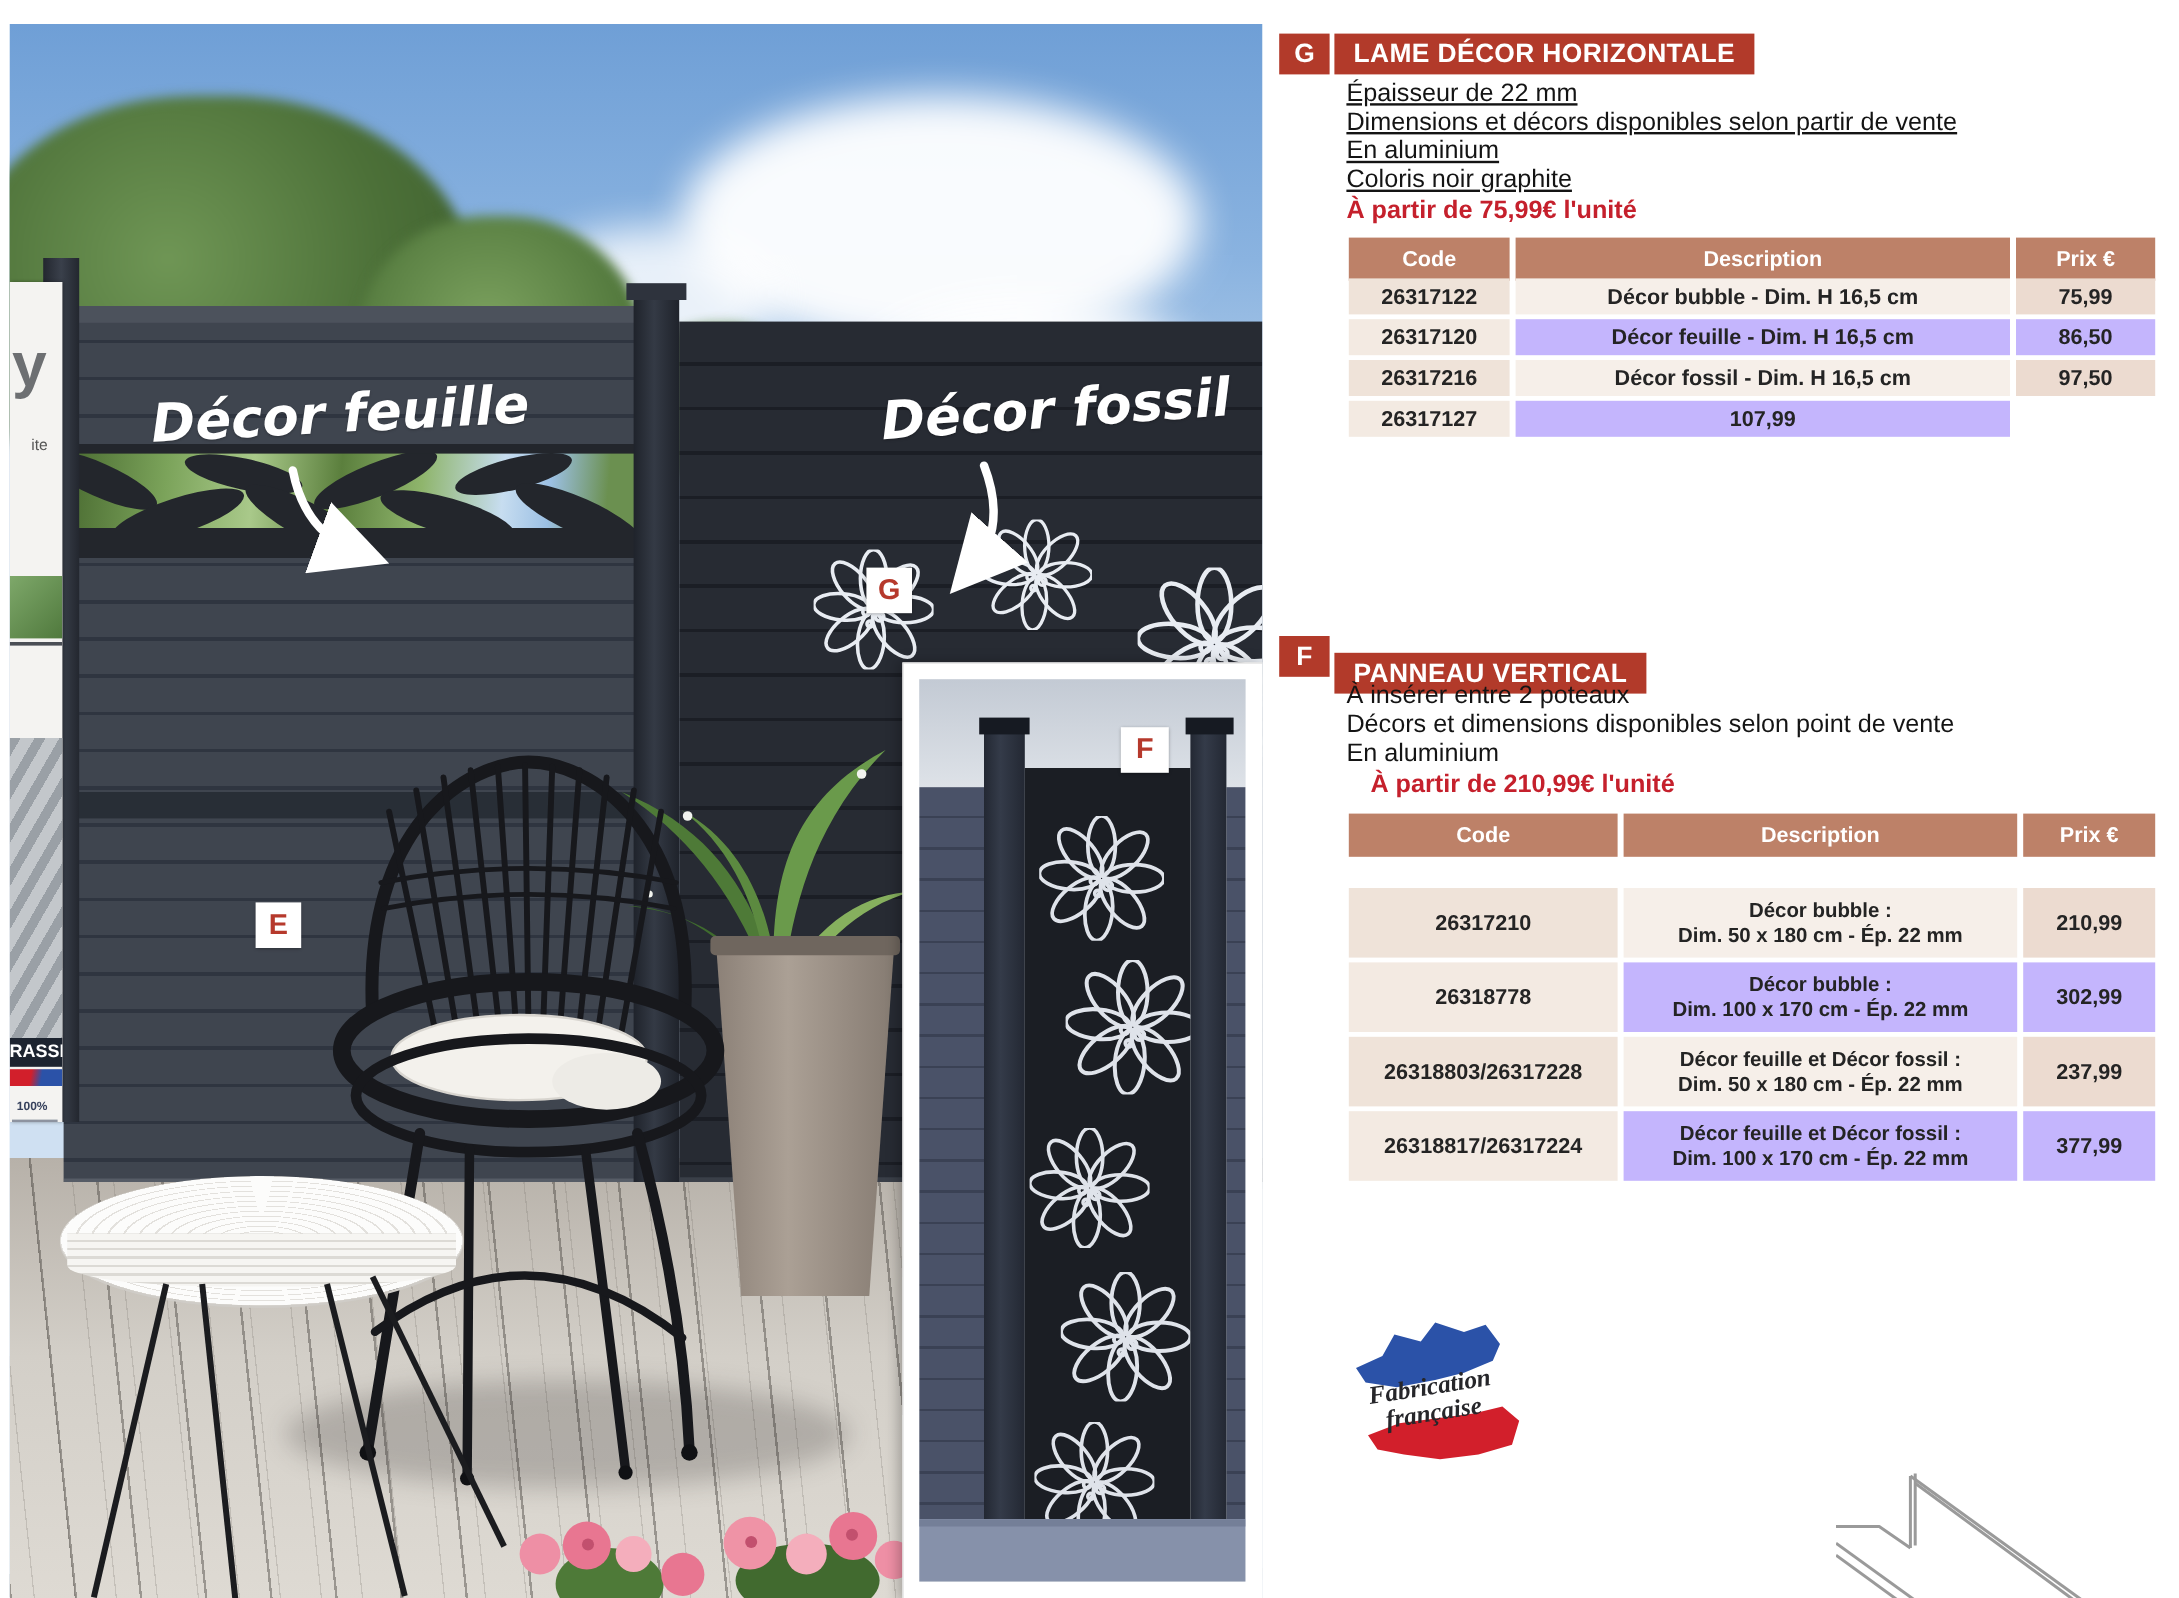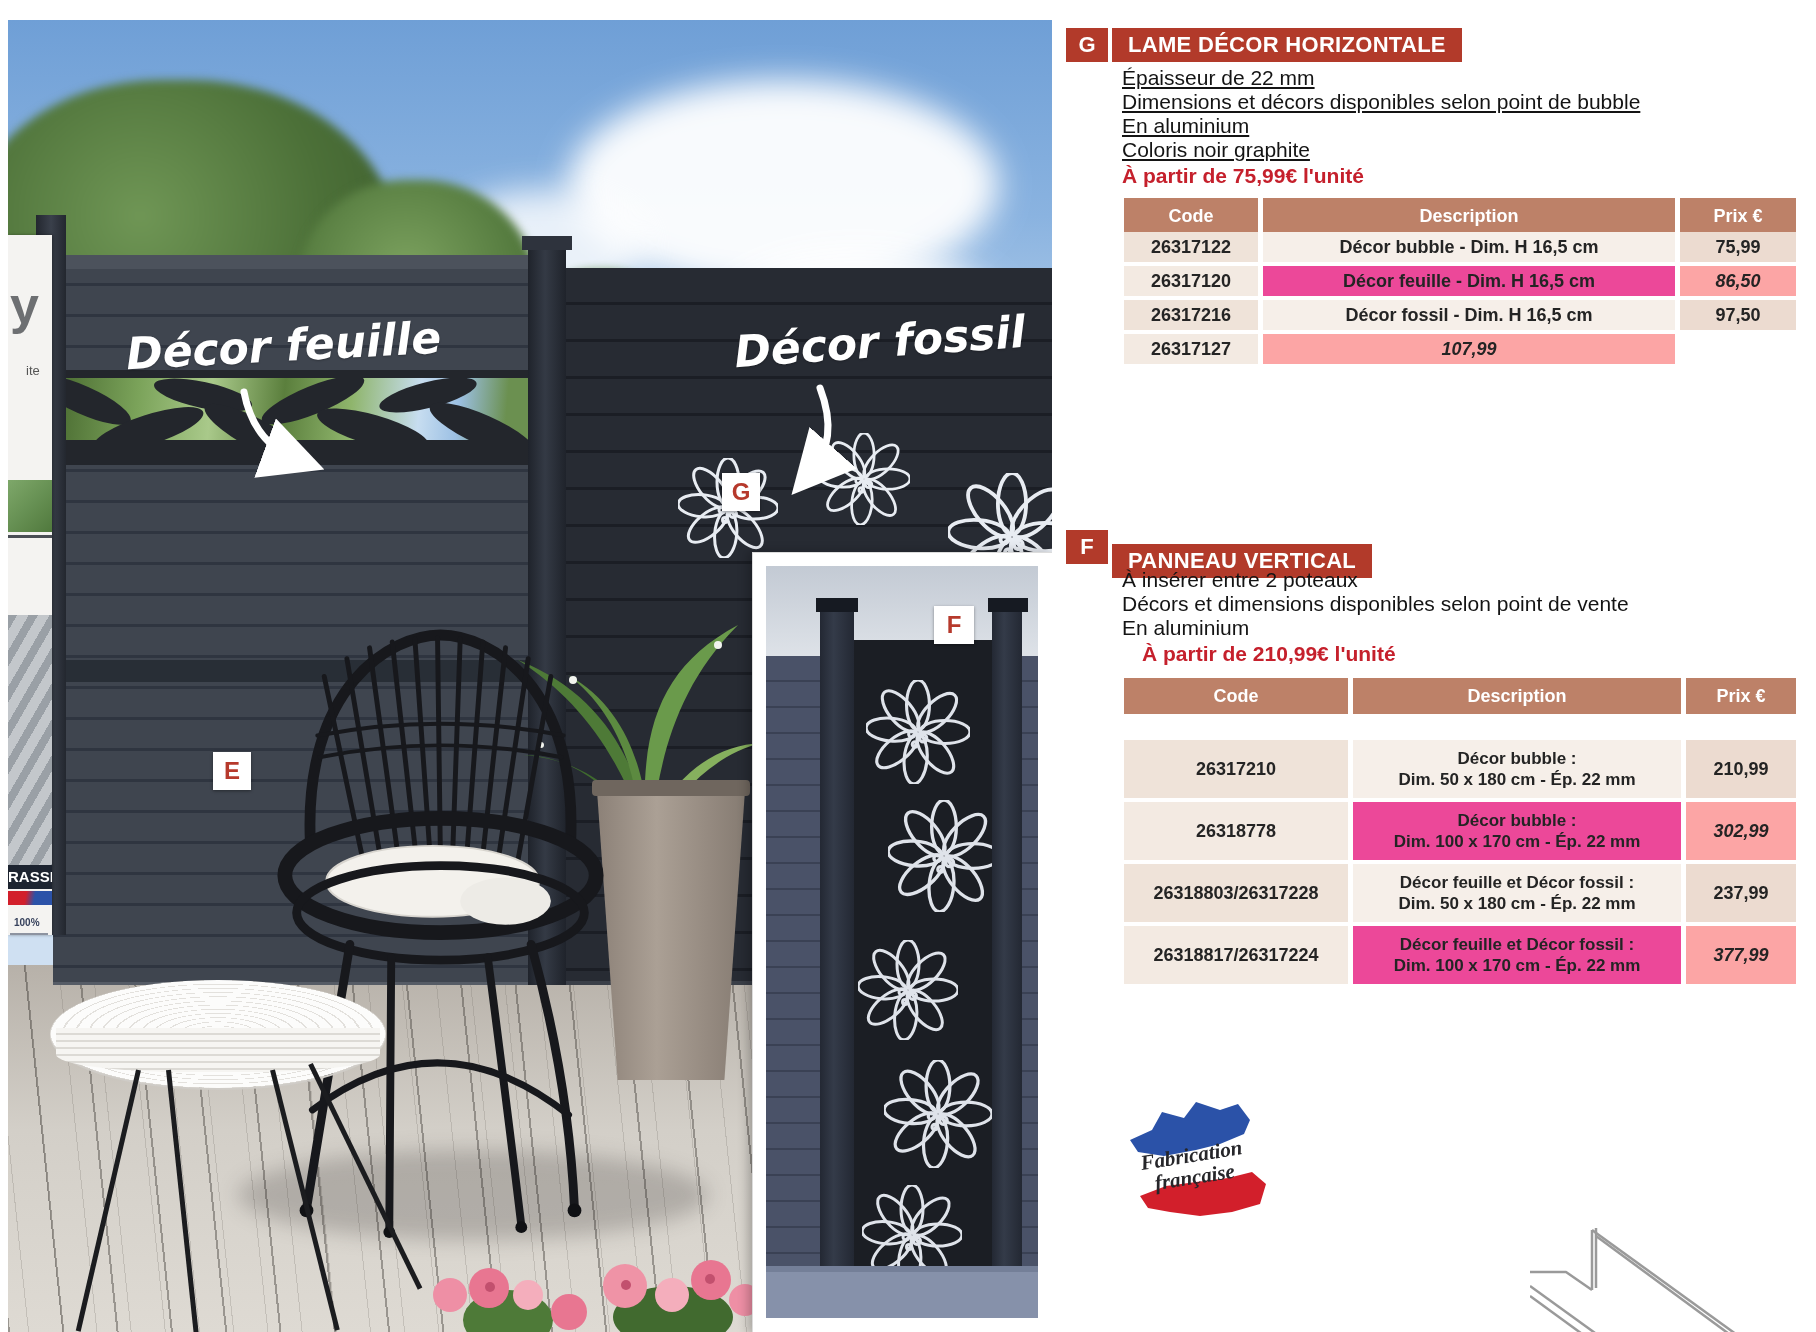--- a/index.html
+++ b/index.html
@@ -16,21 +16,21 @@
   .price-line{position:absolute;font-size:21px;font-weight:bold;color:#c5202c;white-space:nowrap;}
 
   .ptable{position:absolute;display:grid;column-gap:5px;row-gap:4px;}
   .ptable .h{background:#bd8168;color:#fff;font-weight:bold;font-size:18px;
     display:flex;align-items:center;justify-content:center;}
   .ptable .c{display:flex;align-items:center;justify-content:center;text-align:center;
     font-size:18px;color:#242424;flex-direction:column;line-height:22px;}
   .ptable .code,.ptable .prix{font-weight:bold;}
   .ptable .desc{font-weight:600;}
   .ptable .r0a{background:#efe3d9;} .ptable .r0b{background:#f6efe9;} .ptable .r0p{background:#ecdbd0;}
-  .ptable .r1a{background:#f3eae2;} .ptable .r1b{background:#ec4899;} .ptable .r1p{background:#fca5a5;font-style:italic;}
+  .ptable .r1a{background:#f3eae2;} .ptable .r1b{background:#c4b5fd;} .ptable .r1p{background:#c4b5fd;}
   #tableG{grid-template-columns:134px 412px 116px;grid-auto-rows:30px;}
   #tableG .h{height:36px;}
   #tableF{grid-template-columns:224px 328px 110px;grid-auto-rows:58px;}
   #tableF .h{height:36px;}
   #tableF .c{font-size:17px;line-height:21px;}
   #tableF .code,#tableF .prix{font-size:18px;}
 
   
   #photo{left:8px;top:20px;width:1044px;height:1312px;overflow:hidden;background:#cfe0f2;}
   .cloud{position:absolute;background:#fff;border-radius:50%;filter:blur(16px);opacity:.95;}
@@ -283,21 +283,21 @@
           <span>F</span>
         </div>
       </div>
     </div>
   </div>
 
   <div class="sec-badge" style="left:1066px;top:28px;">G</div>
   <div class="sec-title" style="left:1112px;top:28px;">LAME DÉCOR HORIZONTALE</div>
   <div class="sec-lines" style="left:1122px;top:66px;text-decoration:underline;">
     <div>Épaisseur de 22 mm</div>
-    <div>Dimensions et décors disponibles selon point de bubble</div>
+    <div>Dimensions et décors disponibles selon partir de vente</div>
     <div>En aluminium</div>
     <div>Coloris noir graphite</div>
   </div>
   <div class="price-line" style="left:1122px;top:164px;">À partir de 75,99€ l'unité</div>
 
   <div id="tableG" class="ptable" style="left:1124px;top:198px;">
     <div class="h">Code</div>
     <div class="h">Description</div>
     <div class="h">Prix €</div>
 

